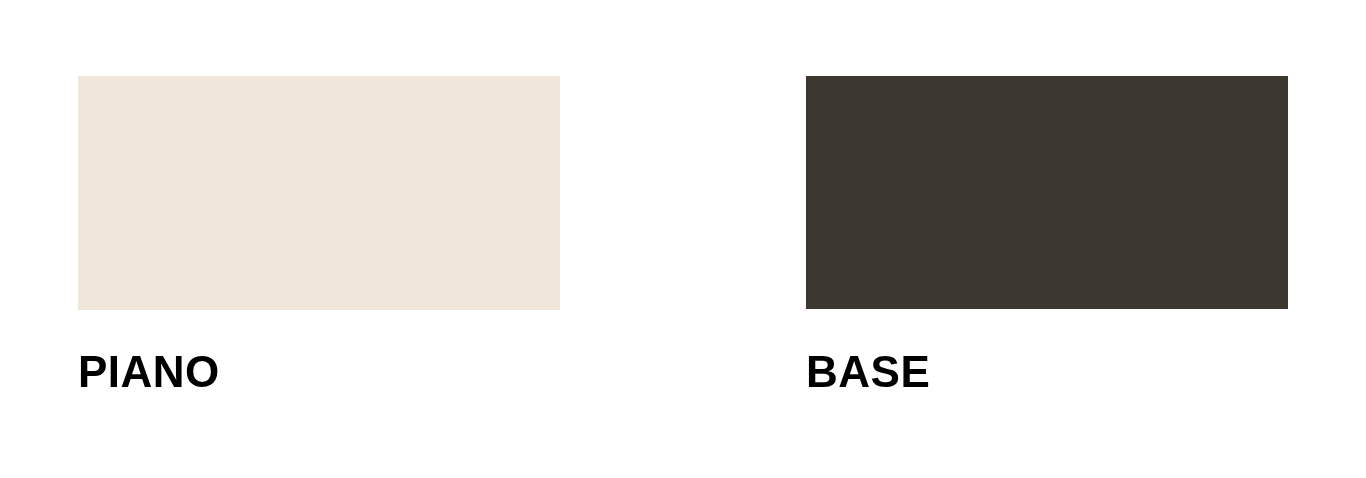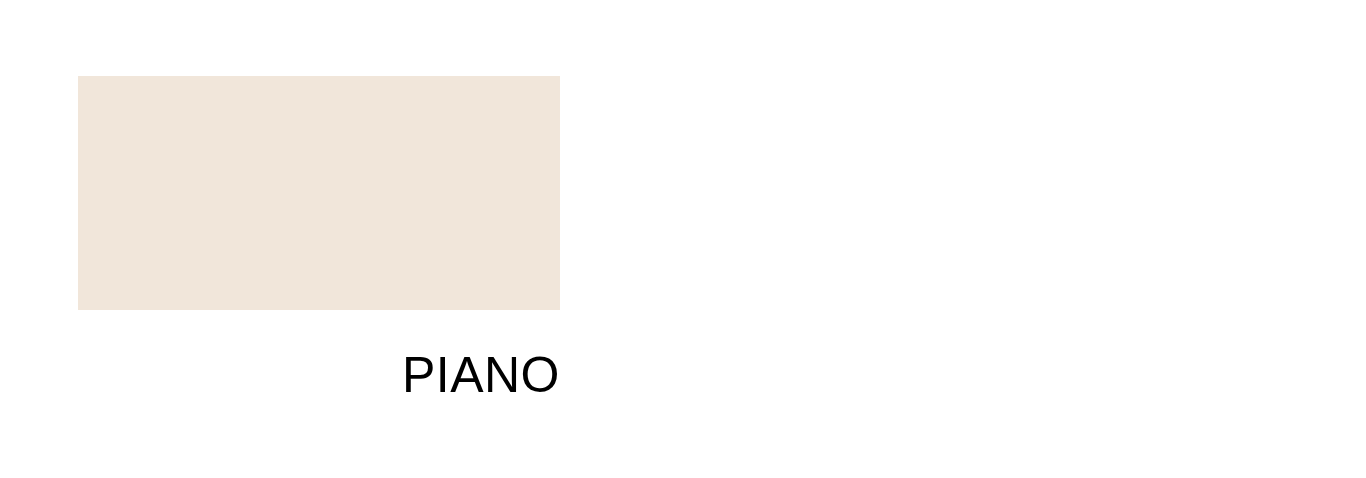--- a/index.html
+++ b/index.html
@@ -37,37 +37,41 @@
     display: block;
   }
 
   .swatch-card.right .swatch-chip {
     height: 233px;
   }
 
   .swatch-label {
     display: block;
     width: 482px;
-    text-align: right;
-    font-size: 50px;
-    font-weight: normal;
+    text-align: left;
+    font-size: 44px;
+    font-weight: bold;
     color: #000000;
     line-height: 1;
     letter-spacing: 0.5px;
     white-space: nowrap;
   }
 
   
   .swatch-card.left  .swatch-label { margin-top: 40px; }
   .swatch-card.right .swatch-label { margin-top: 41px; }
 </style>
 </head>
 <body style="background: rgb(255, 255, 255);">
 
 <div class="board">
 
   <div class="swatch-card left">
     <span class="swatch-chip" style="background: rgb(241, 230, 218);"></span>
     <span class="swatch-label" style="color: rgb(0, 0, 0);">PIANO</span>
   </div>
 
+  <div class="swatch-card right">
+    <span class="swatch-chip" style="background: rgb(60, 56, 47);"></span>
+    <span class="swatch-label" style="color: rgb(0, 0, 0);">BASE</span>
+  </div>
 
 </div>
 
 </body></html>

